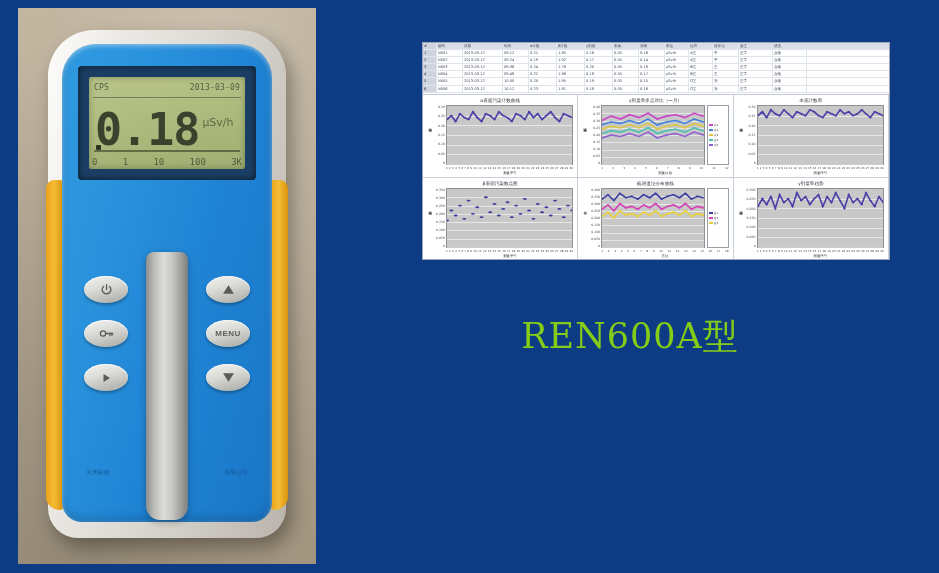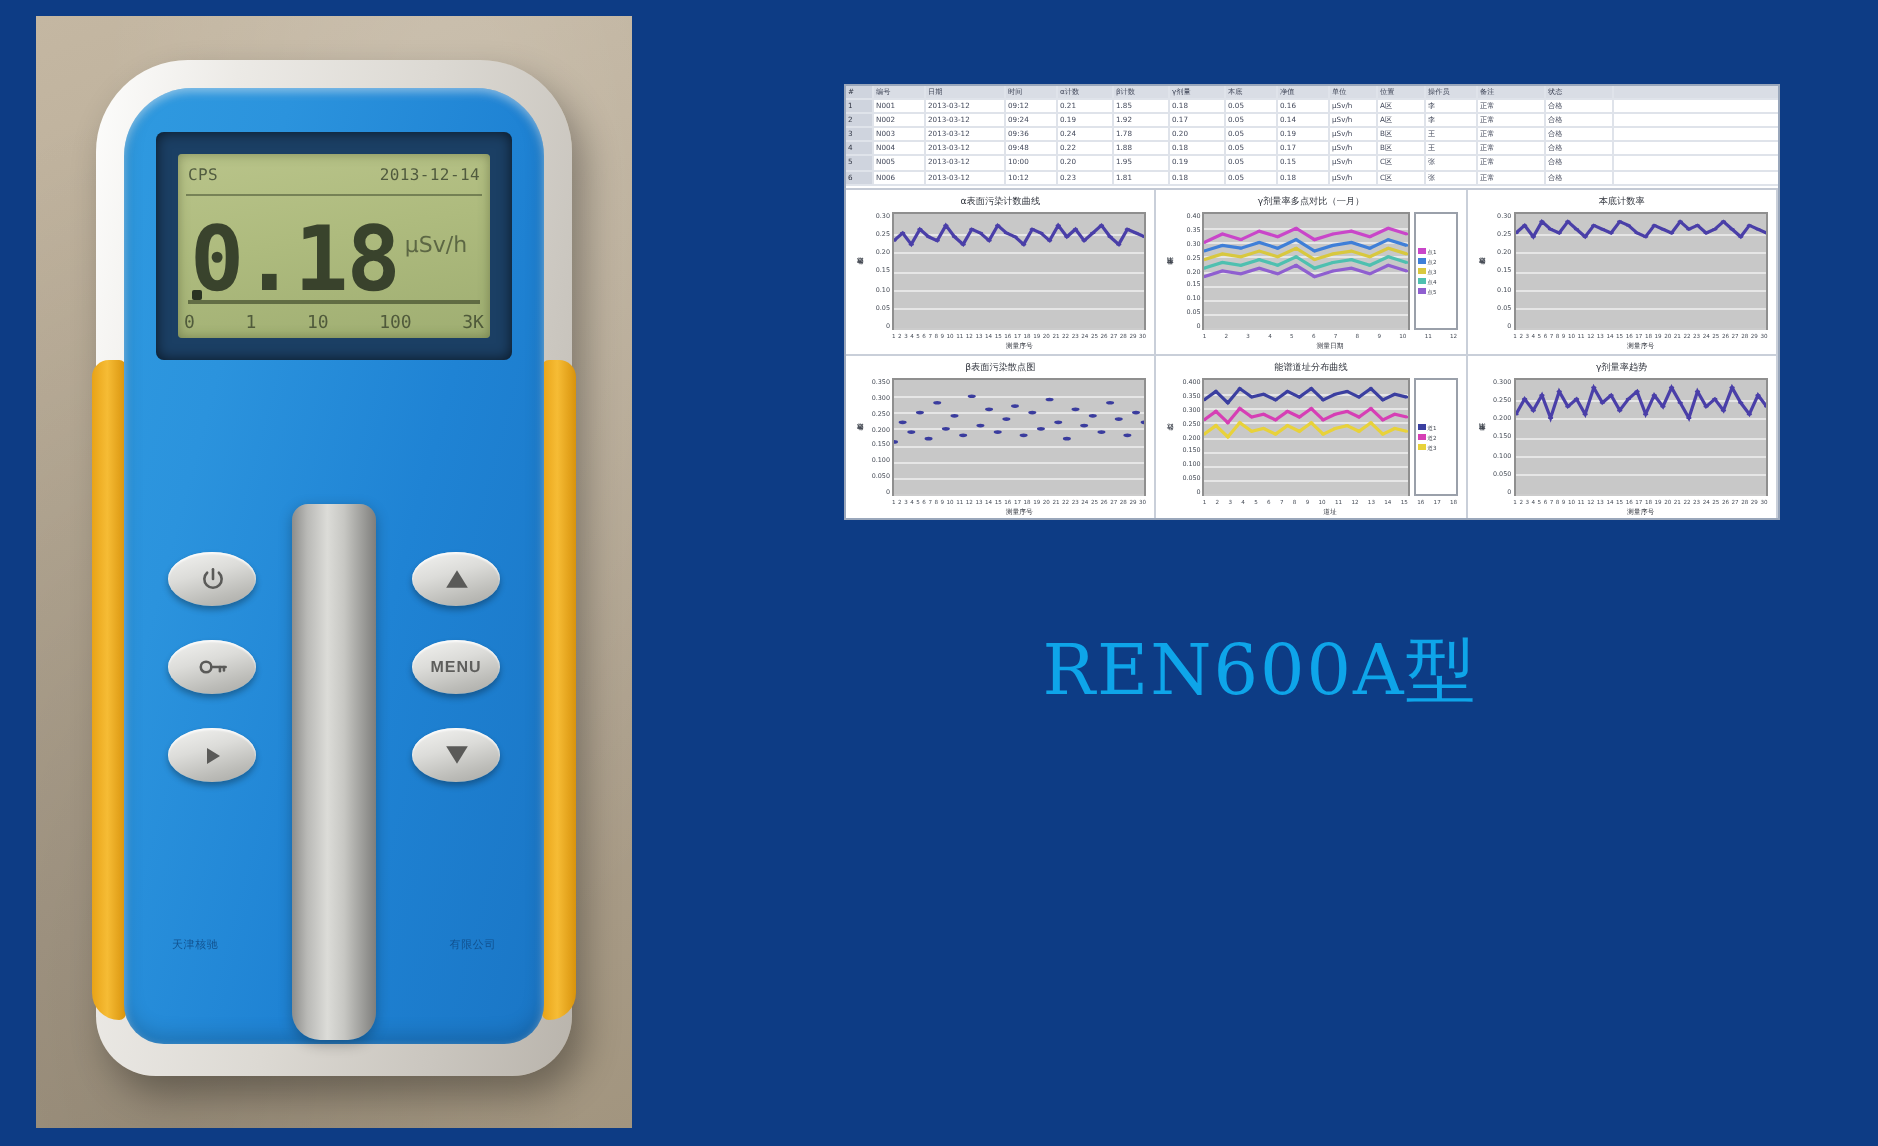--- a/index.html
+++ b/index.html
@@ -408,21 +408,21 @@
     padding-left: 19px;
     font-family: "DejaVu Sans", sans-serif;
   }
 
   
   .caption {
     position: absolute;
     left: 330px;
     top: 315px;
     width: 600px;
-    color: #0ea5e9;
+    color: #84cc16;
     text-align: center;
   }
   .caption-line1 {
     font-family: "DejaVu Serif", serif;
     font-size: 35px;
     letter-spacing: 1px;
     line-height: 1.25;
   }
   .caption-line2 {
     font-family: "DejaVu Serif", serif;
@@ -442,21 +442,21 @@
   <div class="device">
     <div class="bumper left"></div>
     <div class="bumper right"></div>
 
     <div class="faceplate">
 
       <div class="lcd-bezel">
         <div class="lcd">
           <div class="lcd-topbar">
             <span>CPS</span>
-            <span>2013-12-14</span>
+            <span>2013-03-09</span>
           </div>
           <div class="lcd-rule"></div>
           <div class="lcd-main">
             <span class="lcd-value">0.18</span>
             <span class="lcd-unit">μSv/h</span>
           </div>
           <div class="lcd-barwrap">
             <div class="lcd-bar-track"></div>
             <div class="lcd-bar-marker"></div>
           </div>

